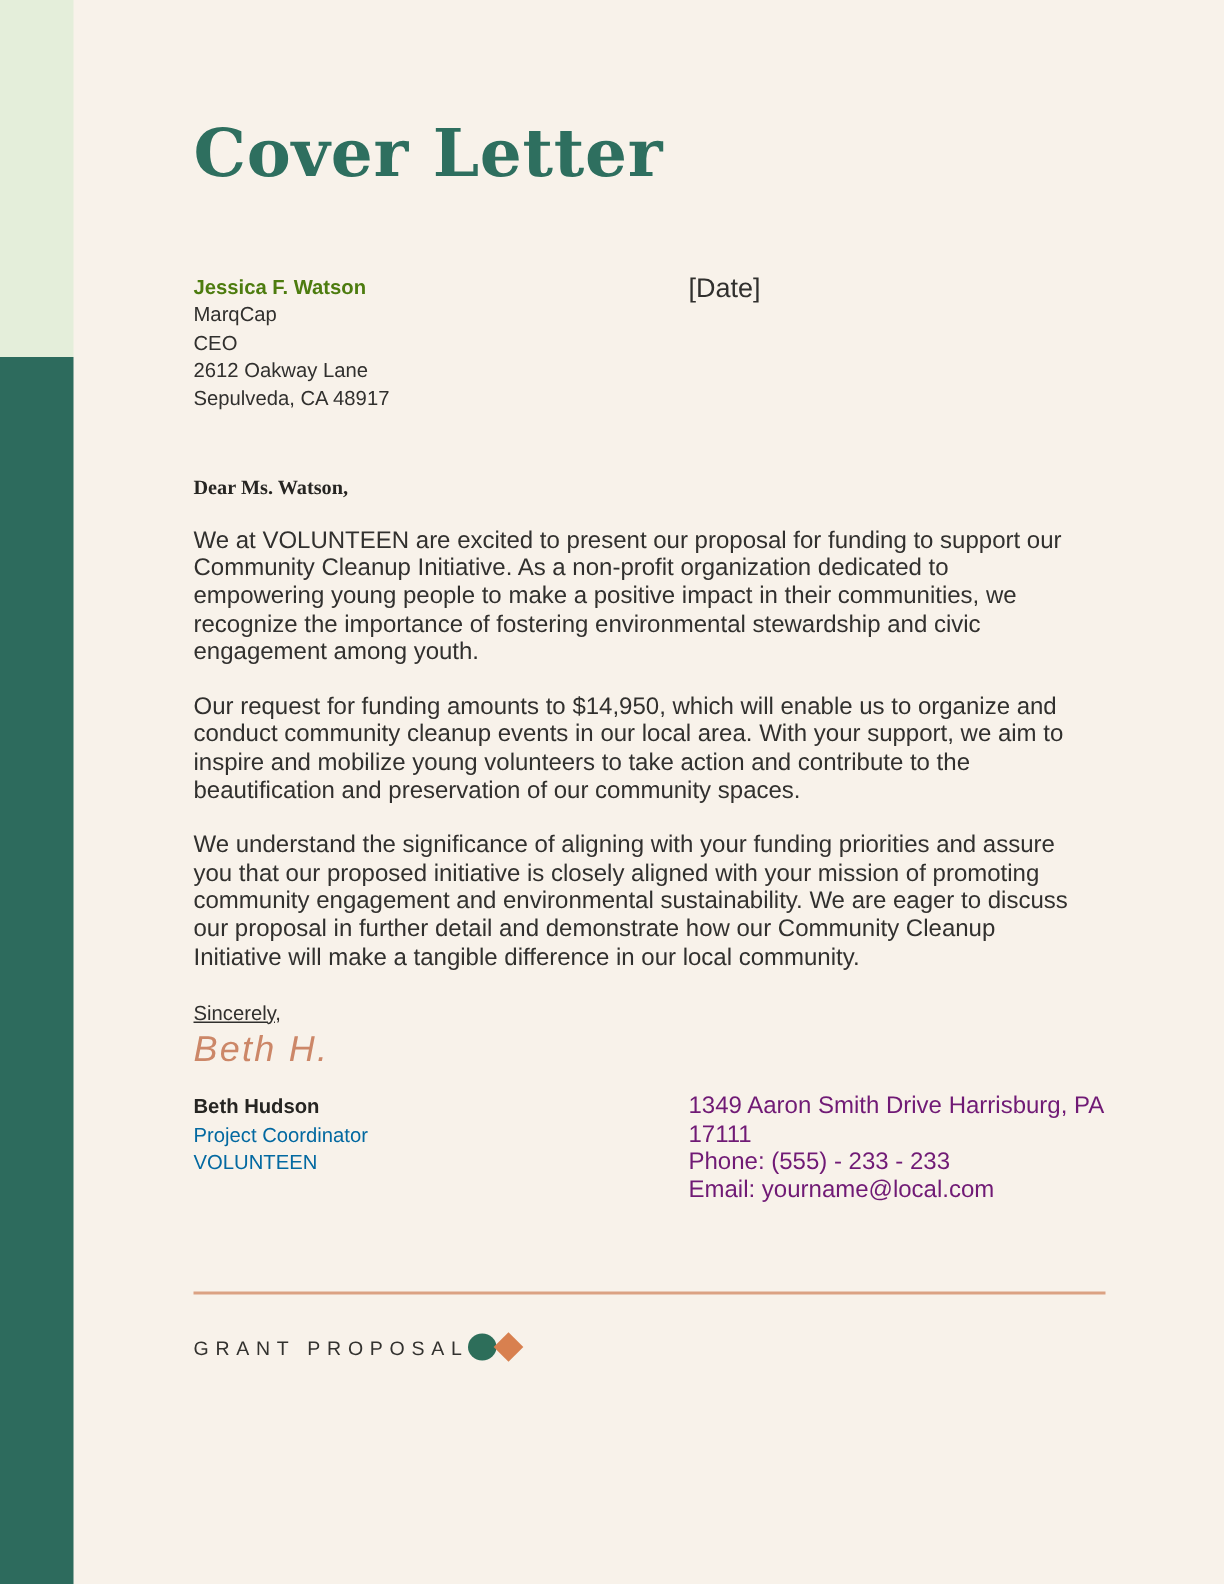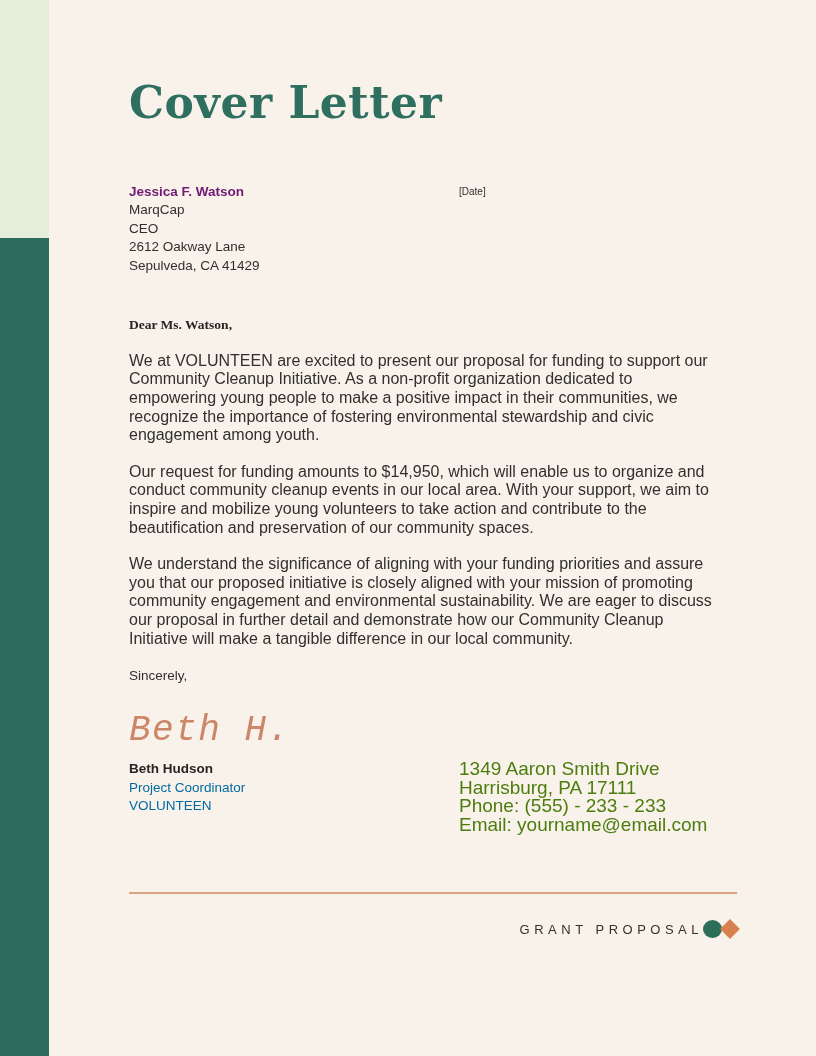--- a/index.html
+++ b/index.html
@@ -33,58 +33,57 @@
     font-size: 44px;
     line-height: 1.15;
     letter-spacing: 0.5px;
     color: #2e6f5f;
   }
 
   .two-col { display: grid; grid-template-columns: 330px 1fr; }
 
   .recipient-row { margin-top: 54px; }
   .addr-line { font-size: 13.5px; line-height: 18.6px; color: #31302e; }
-  .addr-line.bold { font-weight: 700; color: #701a75; }
-  .date-cell { font-size: 10px; line-height: 18.6px; color: #31302e; }
+  .addr-line.bold { font-weight: 700; color: #4d7c0f; }
+  .date-cell { font-size: 18px; line-height: 18.6px; color: #31302e; }
 
   .salutation { margin-top: 40px; font-size: 13.5px; line-height: 18.6px; font-weight: 700; color: #262522; font-family: Liberation Serif, serif; }
 
   .body-paragraph {
     margin-top: 17.5px;
     font-size: 16px;
     line-height: 18.7px;
     color: #31302e;
     width: 594px;
   }
 
-  .closing { margin-top: 18px; font-size: 13.5px; line-height: 18.6px; }
+  .closing { margin-top: 18px; font-size: 13.5px; line-height: 18.6px; text-decoration: underline; }
 
   .signature-script {
-    margin-top: 31px;
-    font-family: Liberation Mono, monospace;
+    font-family: Liberation Sans, sans-serif;
     font-style: italic;
-    font-size: 36px;
+    font-size: 24px;
     line-height: 30px;
     letter-spacing: 1.5px;
     color: #cc8768;
   }
 
   .signoff-row { margin-top: 14px; }
   .sig-line { font-size: 13.5px; line-height: 18.6px; color: #0369a1; }
   .sig-line.bold { font-weight: 700; color: #262522; }
-  .contact-line { font-size: 19px; line-height: 18.6px; color: #4d7c0f; }
+  .contact-line { font-size: 16px; line-height: 18.6px; color: #701a75; }
 
   .divider { margin-top: 58px; width: 608px; height: 2px; background: #dba283; }
 
   .footer-row {
     margin-top: 26px;
     width: 608px;
     display: flex;
     align-items: center;
-    justify-content: flex-end;
+    justify-content: flex-start;
   }
   .footer-label {
     font-size: 13px;
     letter-spacing: 4.5px;
     color: #33322f;
   }
   .footer-shapes { display: flex; align-items: center; }
   .shape-circle { width: 19px; height: 18px; border-radius: 50%; background: #2d6e5a; }
   .shape-diamond { width: 14px; height: 14px; background: #d8804f; transform: rotate(45deg); margin-left: 1px; }
 </style>
@@ -101,21 +100,21 @@
   <div class="content">
 
     <h1 class="doc-title">Cover Letter</h1>
 
     <div class="two-col recipient-row">
       <div>
         <div class="addr-line bold">Jessica F. Watson</div>
         <div class="addr-line">MarqCap</div>
         <div class="addr-line">CEO</div>
         <div class="addr-line">2612 Oakway Lane</div>
-        <div class="addr-line">Sepulveda, CA 41429</div>
+        <div class="addr-line">Sepulveda, CA 48917</div>
       </div>
       <div class="date-cell">[Date]</div>
     </div>
 
     <div class="salutation">Dear Ms. Watson,</div>
 
     <p class="body-paragraph">We at VOLUNTEEN are excited to present our proposal for funding to support our Community Cleanup Initiative. As a non-profit organization dedicated to empowering young people to make a positive impact in their communities, we recognize the importance of fostering environmental stewardship and civic engagement among youth.</p>
     <p class="body-paragraph">Our request for funding amounts to $14,950, which will enable us to organize and conduct community cleanup events in our local area. With your support, we aim to inspire and mobilize young volunteers to take action and contribute to the beautification and preservation of our community spaces.</p>
     <p class="body-paragraph">We understand the significance of aligning with your funding priorities and assure you that our proposed initiative is closely aligned with your mission of promoting community engagement and environmental sustainability. We are eager to discuss our proposal in further detail and demonstrate how our Community Cleanup Initiative will make a tangible difference in our local community.</p>
 
@@ -125,21 +124,21 @@
 
     <div class="two-col signoff-row">
       <div>
         <div class="sig-line bold">Beth Hudson</div>
         <div class="sig-line">Project Coordinator</div>
         <div class="sig-line">VOLUNTEEN</div>
       </div>
       <div>
         <div class="contact-line">1349 Aaron Smith Drive Harrisburg, PA 17111</div>
         <div class="contact-line">Phone: (555) - 233 - 233</div>
-        <div class="contact-line">Email: yourname@email.com</div>
+        <div class="contact-line">Email: yourname@local.com</div>
       </div>
     </div>
 
     <div class="divider"></div>
 
     <div class="footer-row">
       <div class="footer-label">GRANT PROPOSAL</div>
       <div class="footer-shapes">
         <div class="shape-circle"></div>
         <div class="shape-diamond"></div>

